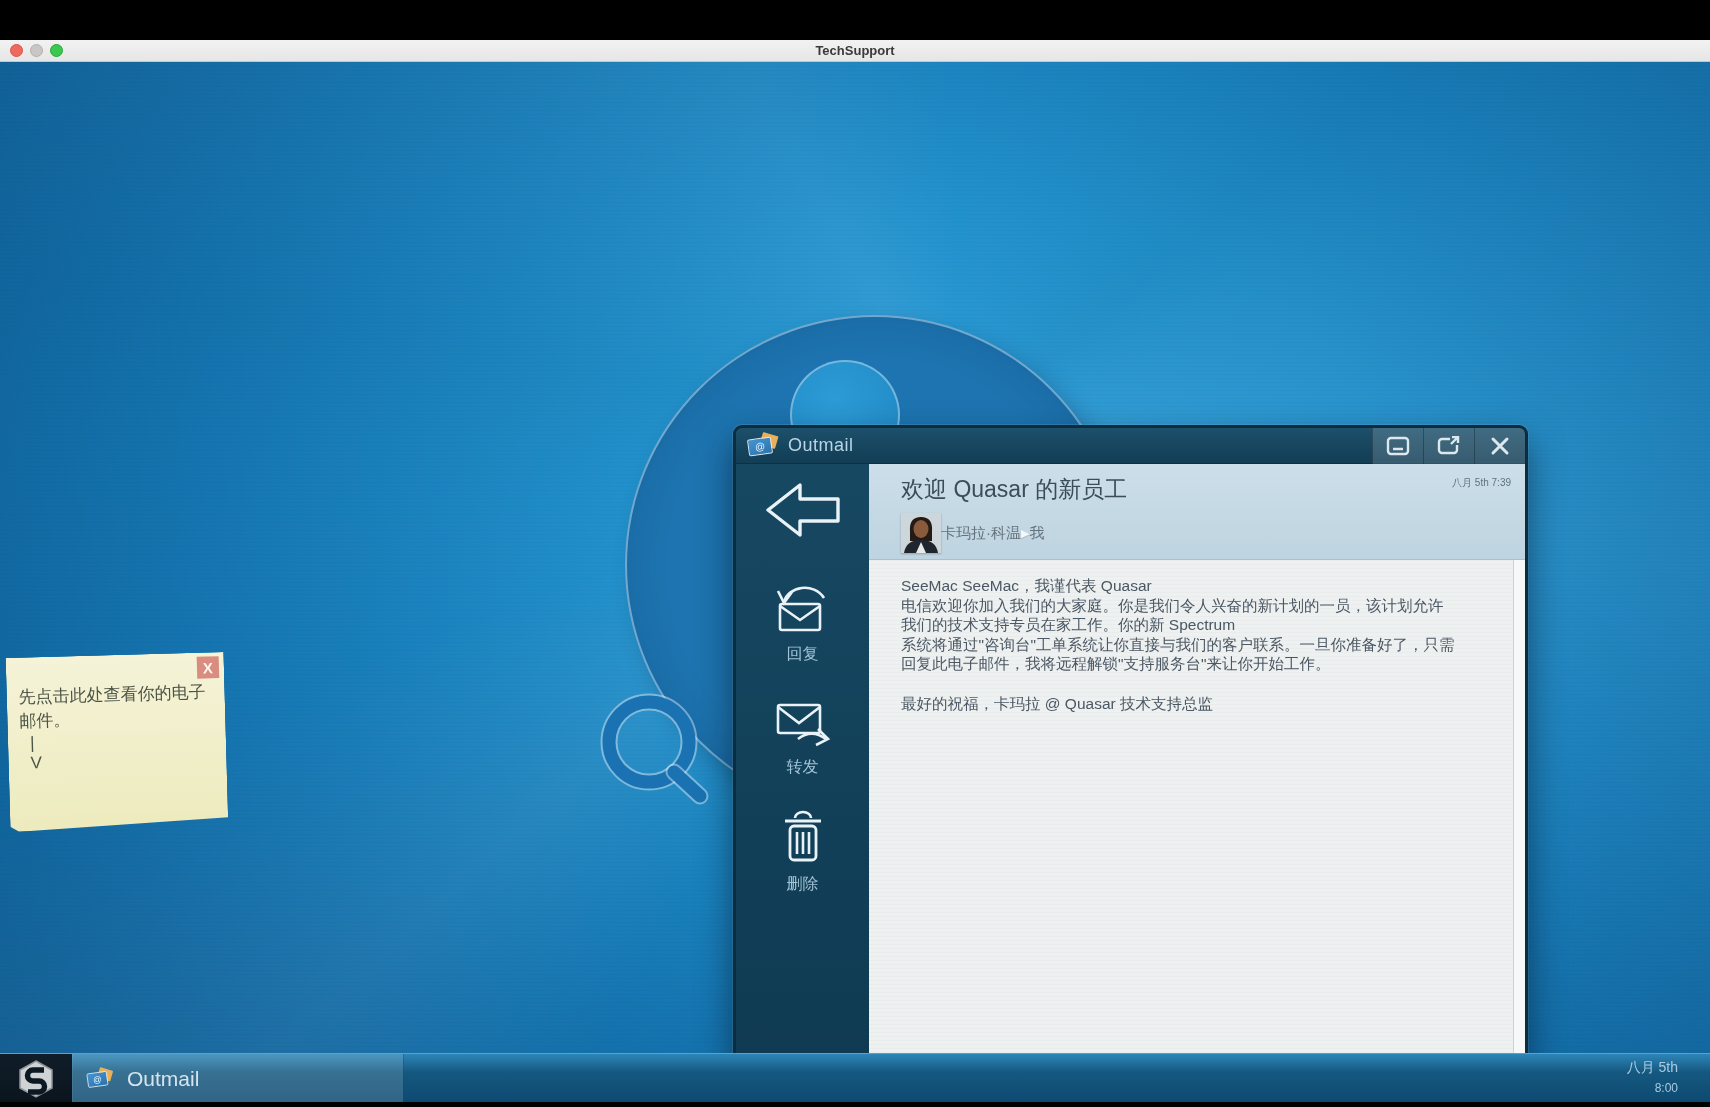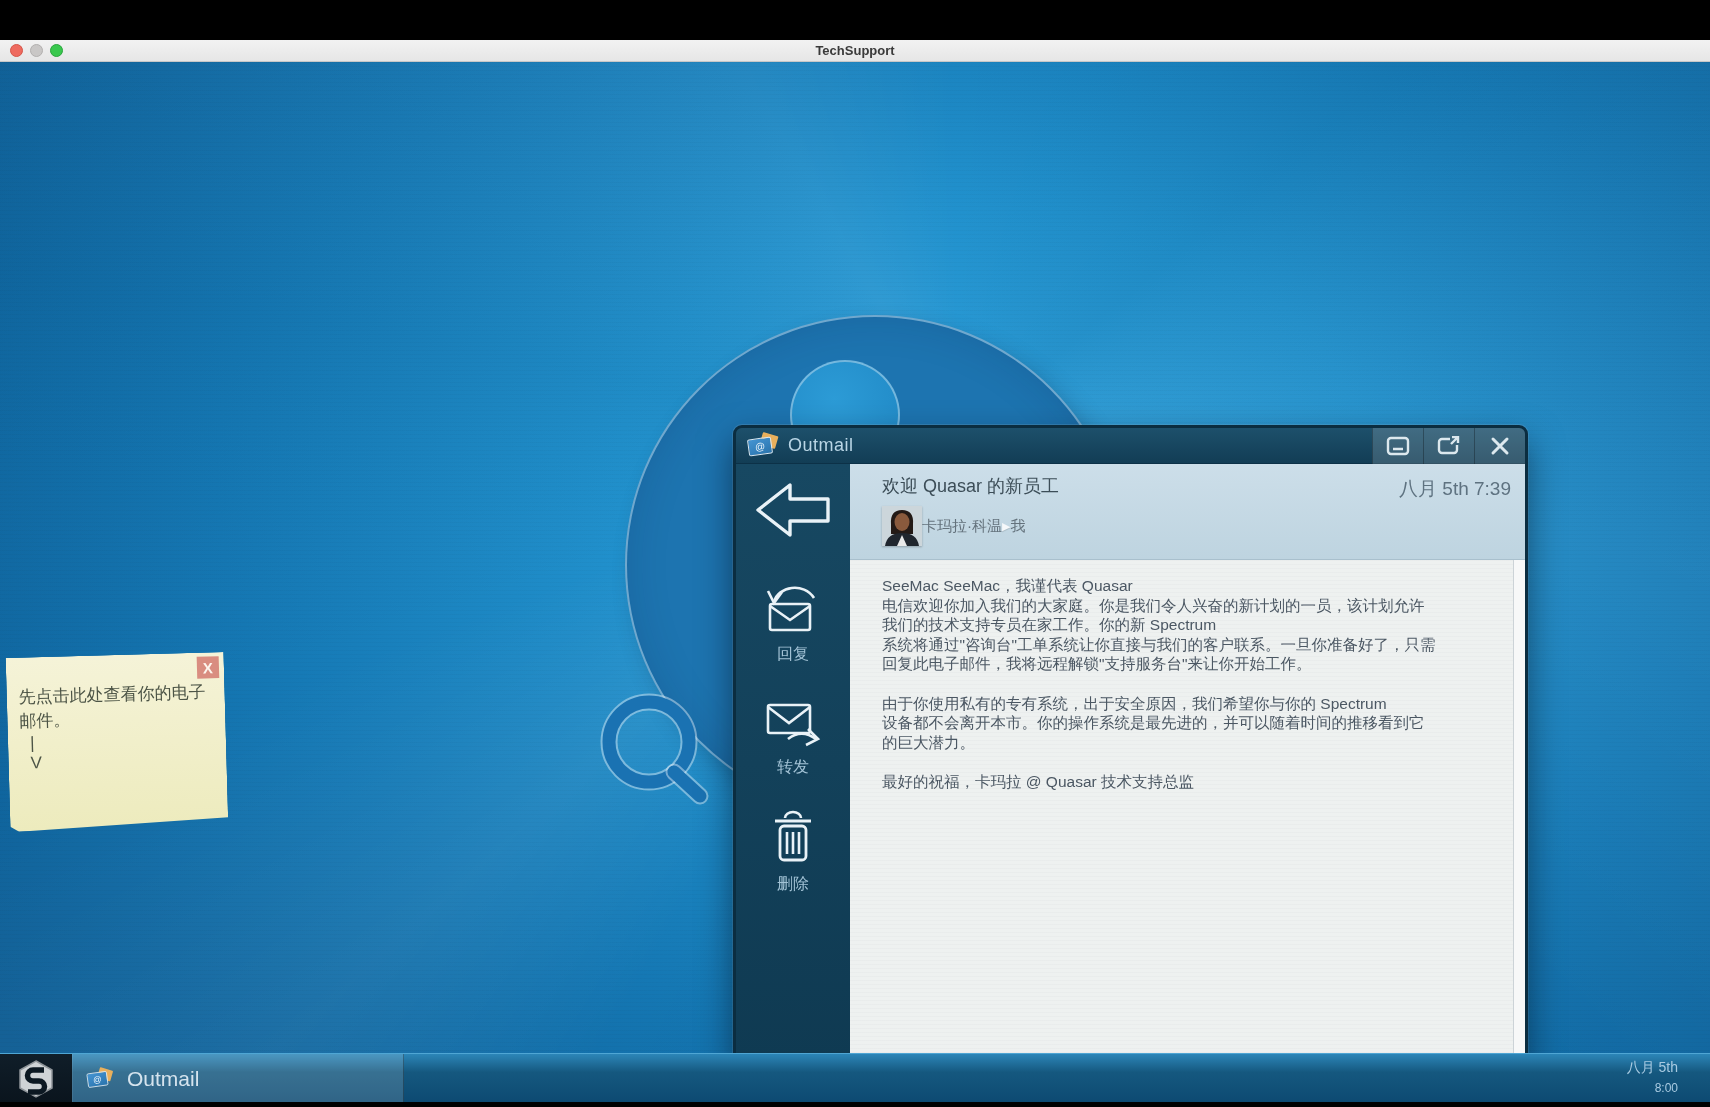--- a/index.html
+++ b/index.html
@@ -60,35 +60,35 @@
     background:linear-gradient(#1d506b,#123d55); display:flex; align-items:center;
     border-bottom:1px solid #0c3147; }
   .win-title { font-size:18px; color:#b9d5e5; letter-spacing:0.5px; margin-left:10px; }
   .win-controls { position:absolute; right:0; top:0; height:36px; display:flex;
     background:rgba(255,255,255,0.16); }
   .win-btn { width:51px; height:36px; display:flex; align-items:center; justify-content:center;
     border-left:1px solid rgba(0,0,0,0.28); cursor:pointer; }
   .win-body { display:flex; height:598px; }
 
   
-  .side { width:114px; background:linear-gradient(#174862,#0f3a52); display:flex;
+  .side { width:133px; background:linear-gradient(#174862,#0f3a52); display:flex;
     flex-direction:column; align-items:center; padding-top:14px; flex-shrink:0; }
   .side-back { margin-bottom:34px; cursor:pointer; }
   .side-btn { display:flex; flex-direction:column; align-items:center; gap:8px;
     margin-bottom:32px; cursor:pointer; }
   .side-label { font-size:16px; color:#a3c3d6; }
 
   
   .mail { flex:1; background:
       repeating-linear-gradient(180deg, rgba(0,20,40,0.018) 0 1px, transparent 1px 4px),
       #eef1f0; position:relative; display:flex; flex-direction:column; }
   .mail-head { height:96px; background:linear-gradient(#ccdee9,#bed4e0);
     border-bottom:1px solid #a9c0cd; position:relative; padding:10px 16px 0 32px; flex-shrink:0; }
-  .subject { font-size:18px; color:#3c4d57; font-weight:400; }
-  .mail-date { position:absolute; right:14px; top:12px; font-size:19px; color:#5e7280; }
+  .subject { font-size:23px; color:#3c4d57; font-weight:400; }
+  .mail-date { position:absolute; right:14px; top:12px; font-size:10px; color:#5e7280; }
   .sender-row { display:flex; align-items:center; margin-top:8px; }
   .avatar { width:40px; height:40px; flex-shrink:0; box-shadow:0 1px 2px rgba(0,0,0,0.25); }
   .sender-name { font-size:15px; color:#64727c; }
   .sender-arrow { font-size:11px; color:#f5f8fa; text-shadow:0 1px 1px rgba(0,0,0,0.15); }
   .recipient { font-size:15px; color:#64727c; }
   .mail-text { padding:16px 40px 0 32px; font-size:15.5px; line-height:19.5px;
     color:#4b5763; overflow:hidden; }
   .mail-text p { white-space:pre-line; margin-bottom:20px; }
   .scroll-strip { position:absolute; right:0; top:96px; bottom:0; width:12px;
     background:#f7f8f8; border-left:1px solid #ccd3d7; cursor:pointer; }
@@ -239,23 +239,20 @@
               <span class="sender-arrow">▶</span>
               <span class="recipient">我</span>
             </div>
           </div>
           <div class="mail-text">
             <p>SeeMac SeeMac，我谨代表 Quasar
 电信欢迎你加入我们的大家庭。你是我们令人兴奋的新计划的一员，该计划允许
 我们的技术支持专员在家工作。你的新 Spectrum
 系统将通过"咨询台"工单系统让你直接与我们的客户联系。一旦你准备好了，只需
 回复此电子邮件，我将远程解锁"支持服务台"来让你开始工作。</p>
-            <p>由于你使用私有的专有系统，出于安全原因，我们希望你与你的 Spectrum
-设备都不会离开本市。你的操作系统是最先进的，并可以随着时间的推移看到它
-的巨大潜力。</p>
             <p>最好的祝福，卡玛拉 @ Quasar 技术支持总监</p>
           </div>
           <div class="scroll-strip"></div>
         </div>
       </div>
     </div>
 
     <div class="taskbar">
       <div class="start-btn">
         <svg width="40" height="40" viewBox="0 0 40 40">

